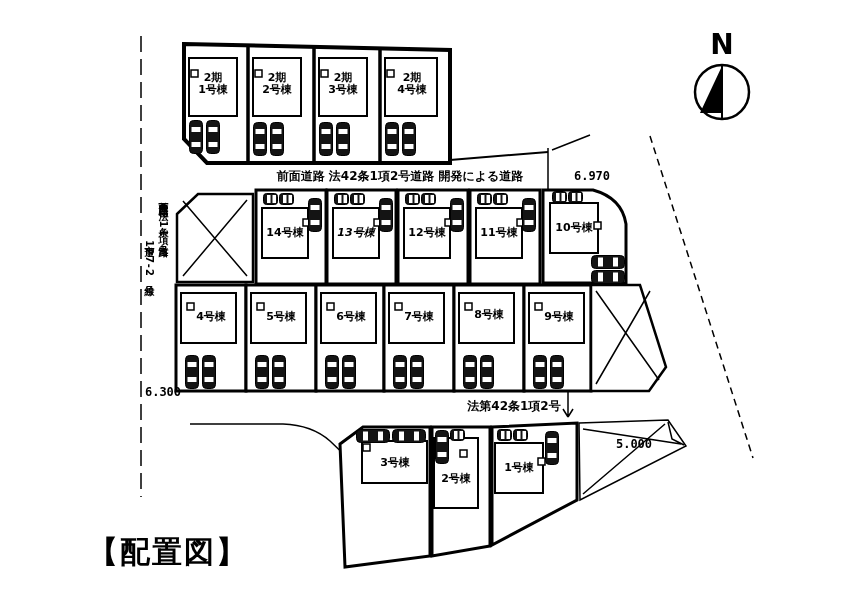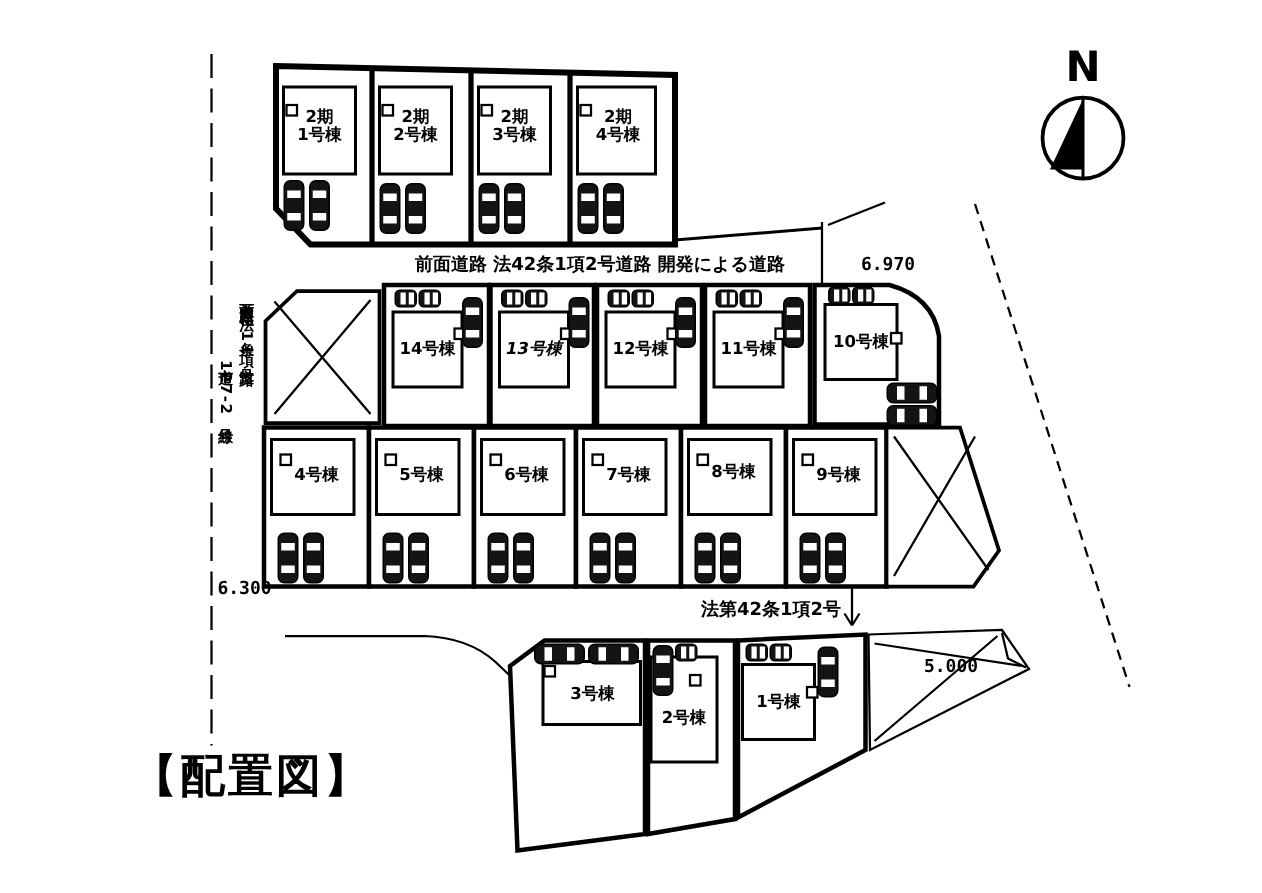--- a/index.html
+++ b/index.html
@@ -243,14 +243,14 @@
   <div class="lbl lot-lbl" style="left:281px;top:317px;">5号棟</div>
   <div class="lbl lot-lbl" style="left:351px;top:317px;">6号棟</div>
   <div class="lbl lot-lbl" style="left:419px;top:317px;">7号棟</div>
   <div class="lbl lot-lbl" style="left:489px;top:315px;">8号棟</div>
   <div class="lbl lot-lbl" style="left:559px;top:317px;">9号棟</div>
 
   <div class="lbl lot-lbl" style="left:395px;top:463px;">3号棟</div>
   <div class="lbl lot-lbl" style="left:456px;top:479px;">2号棟</div>
   <div class="lbl lot-lbl" style="left:519px;top:468px;">1号棟</div>
 
-  <div class="title-lbl" style="left:88px;top:497px;">【配置図】</div>
+  <div class="title-lbl" style="left:88px;top:532px;">【配置図】</div>
 </div>
 
 </body></html>

